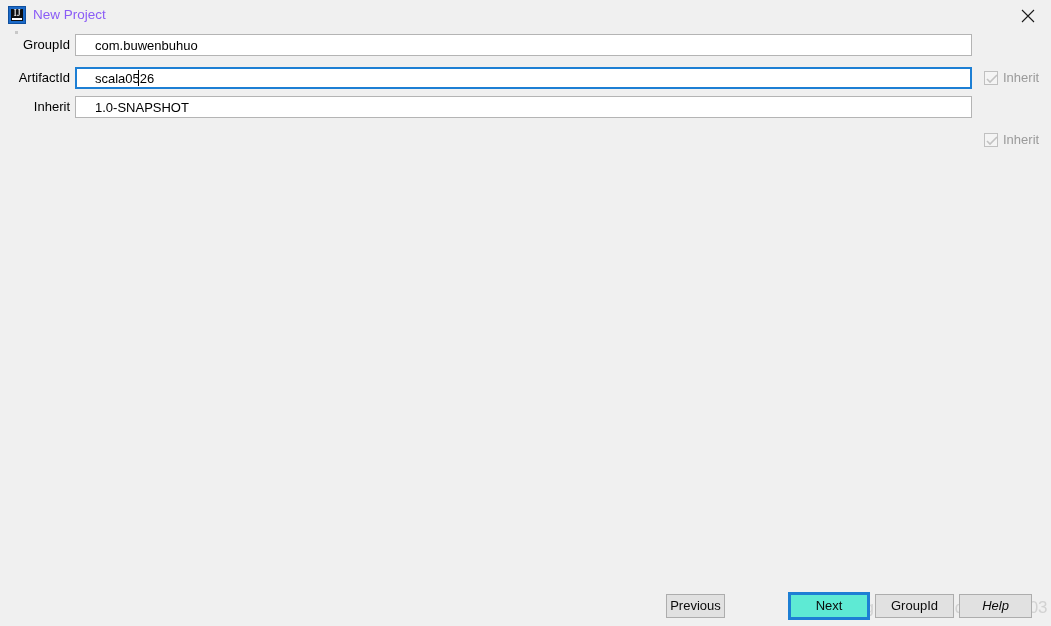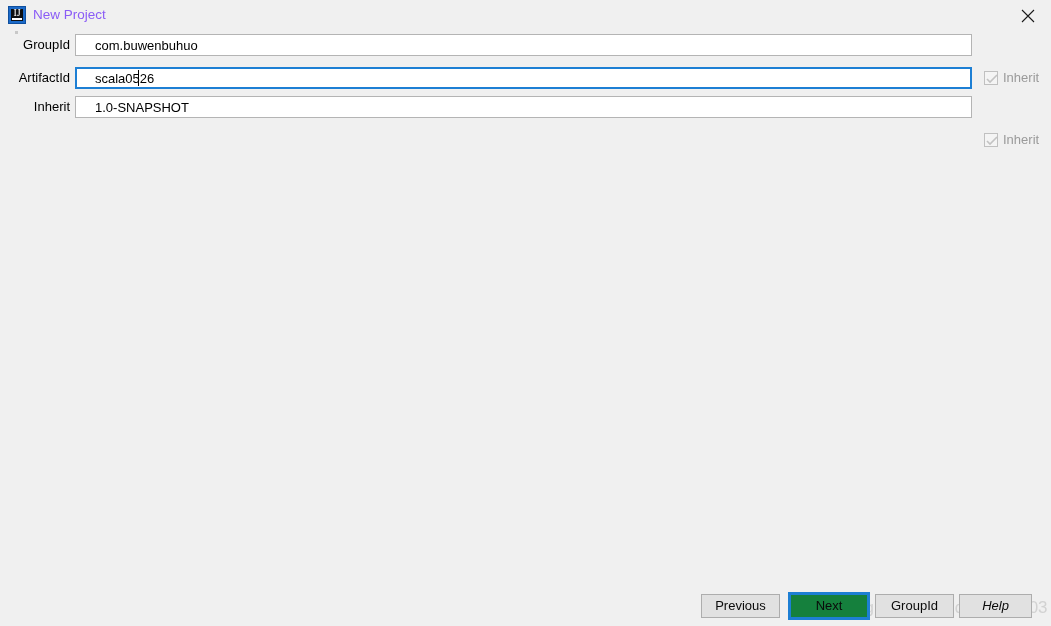--- a/index.html
+++ b/index.html
@@ -189,26 +189,26 @@
     background: #e1e1e1;
     border: 1px solid #adadad;
     font-family: "Liberation Sans", sans-serif;
     font-size: 13px;
     color: #0a0a0a;
     line-height: 22px;
     text-align: center;
     cursor: pointer;
     padding: 0;
   }
-  .btn-previous { left: 701px; width: 79px; }
+  .btn-previous { left: 666px; width: 59px; }
   .btn-next {
     left: 788px; width: 82px;
     top: 4px; height: 28px;
     border: 3px solid #1d7fd4;
-    background: #15803d;
+    background: #5eead4;
     line-height: 22px;
   }
   .btn-cancel { left: 875px; width: 79px; }
   .btn-help   { left: 959px; width: 73px; font-style: italic; }
 
   
   .watermark {
     position: absolute;
     left: 793px;
     top: 596px;

